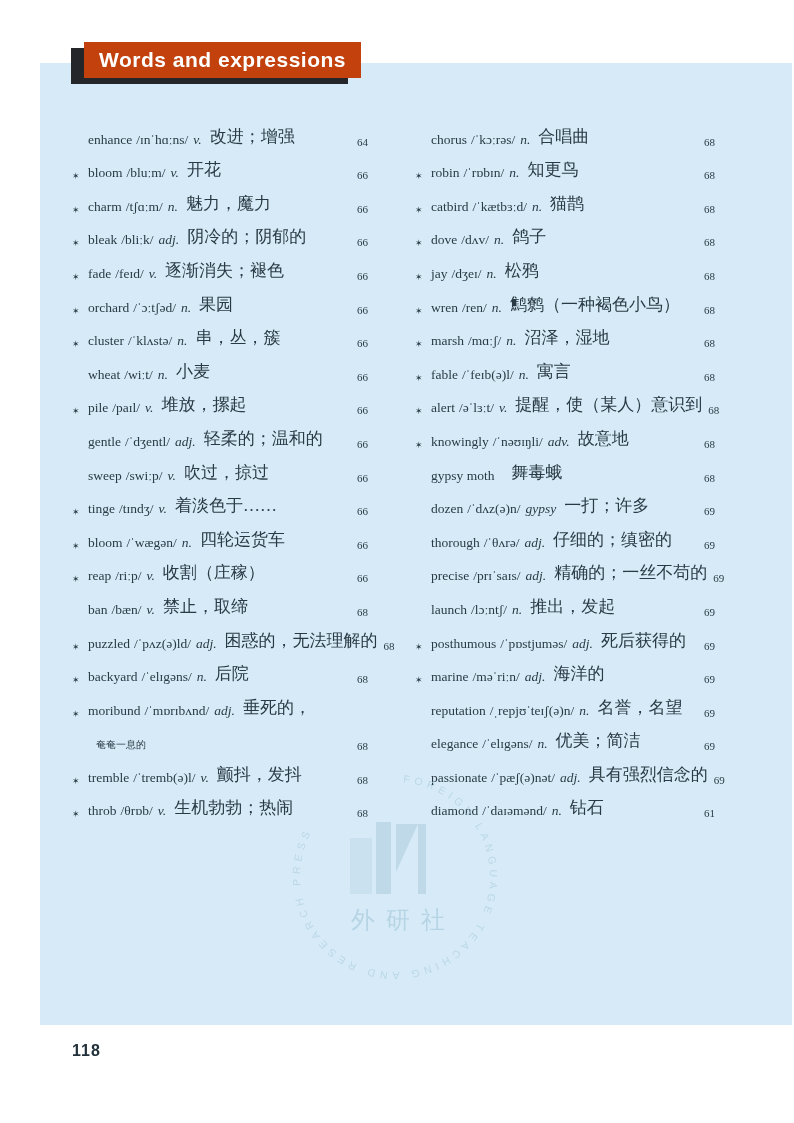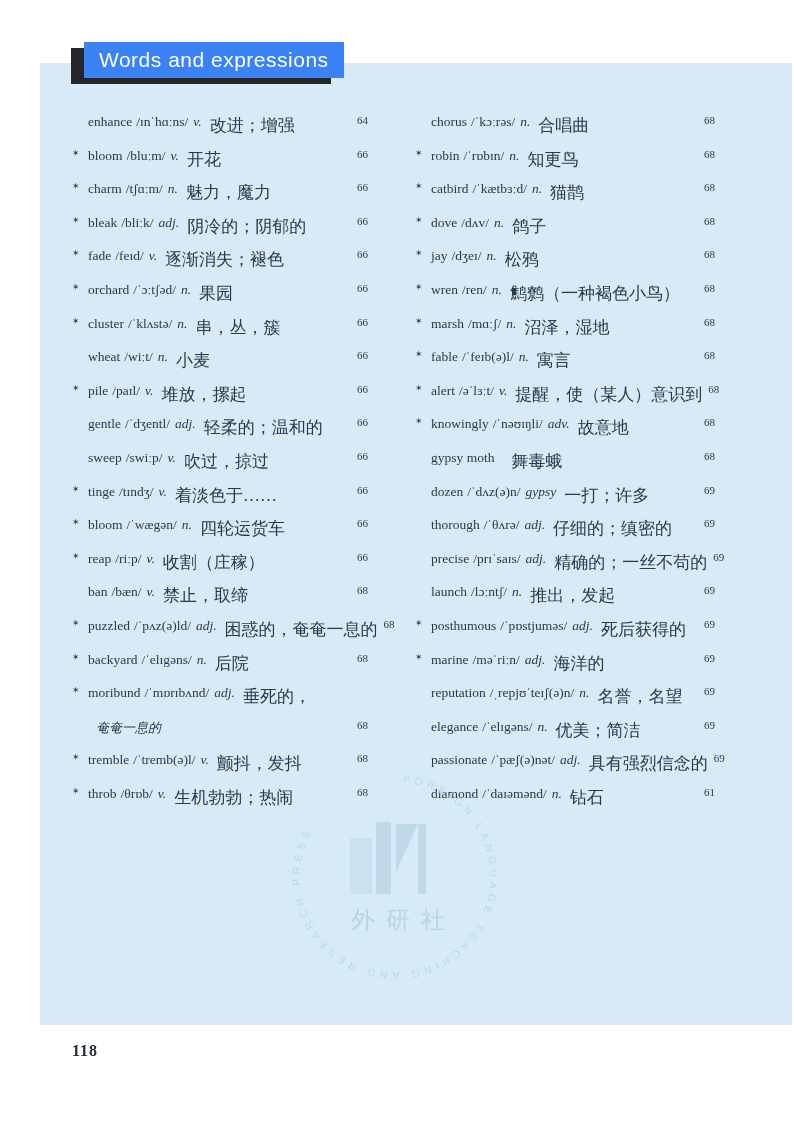--- a/index.html
+++ b/index.html
@@ -7,46 +7,46 @@
     width:794px;height:1123px;position:relative;background:#ffffff;
     font-family:"Liberation Serif","DejaVu Serif",serif;
     -webkit-font-smoothing:antialiased;
   }
   .panel{
     position:absolute;left:40px;top:63px;width:752px;height:962px;
     background:#d6ebf7;
   }
   .banner{
     position:absolute;left:84px;top:42px;height:36px;line-height:36px;
-    padding:0 15px;background:#3b82f6;color:#ffffff;
+    padding:0 15px;background:#c2410c;color:#ffffff;
     font-family:"Liberation Sans","DejaVu Sans",sans-serif;
-    font-weight:normal;font-size:21px;letter-spacing:.5px;
+    font-weight:bold;font-size:21px;letter-spacing:.5px;
     box-shadow:-13px 6px 0 0 #24262a;z-index:3;
   }
   .col{position:absolute;top:51px;}
   .col-left{left:32px;width:296px;}
   .col-right{left:375px;width:300px;}
   .row{
-    display:flex;align-items:flex-start;height:33.6px;white-space:nowrap;
+    display:flex;align-items:flex-end;height:33.6px;white-space:nowrap;
     color:#2a3a44;font-size:13.5px;
   }
   .star{
     flex:0 0 16px;font-size:9px;color:#2a3a44;
     font-family:"DejaVu Sans",sans-serif;
   }
   .word{font-size:13.5px;}
   .phon{margin-left:4px;}
   .pos{margin-left:5px;font-style:italic;}
   .def{margin-left:8px;font-size:17px;}
   .pg{margin-left:auto;padding-left:6px;font-size:11px;}
   .cont{padding-left:24px;}
-  .def2{font-size:13px;font-style:italic;}
+  .def2{font-size:10px;}
   .pagenum{
     position:absolute;left:72px;top:1042px;
-    font-family:Liberation Serif, serif;
+    font-family:Liberation Sans, sans-serif;
     font-weight:bold;font-size:16px;color:#22303a;letter-spacing:1px;
   }
   .watermark{position:absolute;left:244px;top:703px;opacity:.85;}
   .wm-ring{
     font-family:"Liberation Sans","DejaVu Sans",sans-serif;
     font-size:10.5px;letter-spacing:4.5px;fill:#b7d4e5;
   }
   .wm-label{
     font-family:"DejaVu Sans",sans-serif;
     font-size:24px;letter-spacing:11px;fill:#b2d1e3;
@@ -175,21 +175,21 @@
     <span class="phon">/bæn/</span>
     <span class="pos">v.</span>
     <span class="def">禁止，取缔</span>
     <span class="pg">68</span>
   </div>
       <div class="row">
     <span class="star">✶</span>
     <span class="word">puzzled</span>
     <span class="phon">/ˈpʌz(ə)ld/</span>
     <span class="pos">adj.</span>
-    <span class="def">困惑的，奄奄一息的</span>
+    <span class="def">困惑的，无法理解的</span>
     <span class="pg">68</span>
   </div>
       <div class="row">
     <span class="star">✶</span>
     <span class="word">backyard</span>
     <span class="phon">/ˈelɪgəns/</span>
     <span class="pos">n.</span>
     <span class="def">后院</span>
     <span class="pg">68</span>
   </div>

